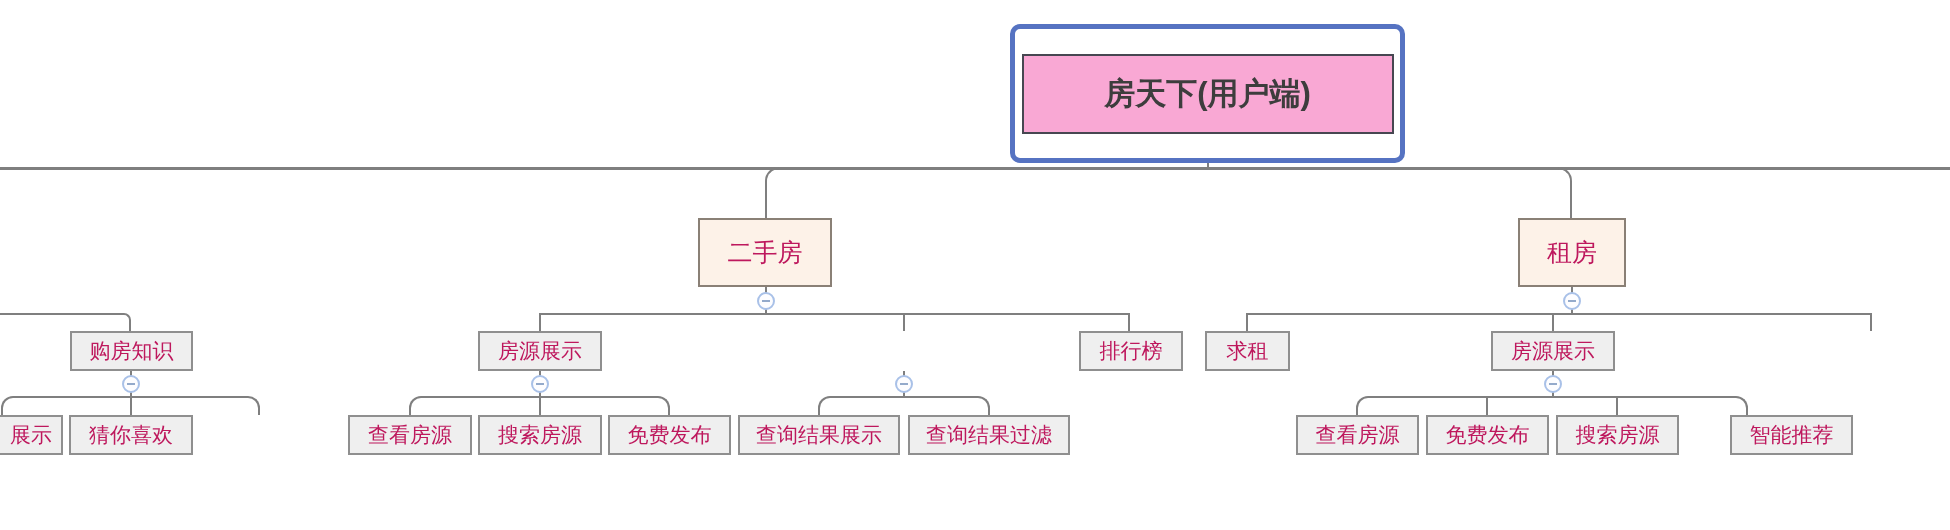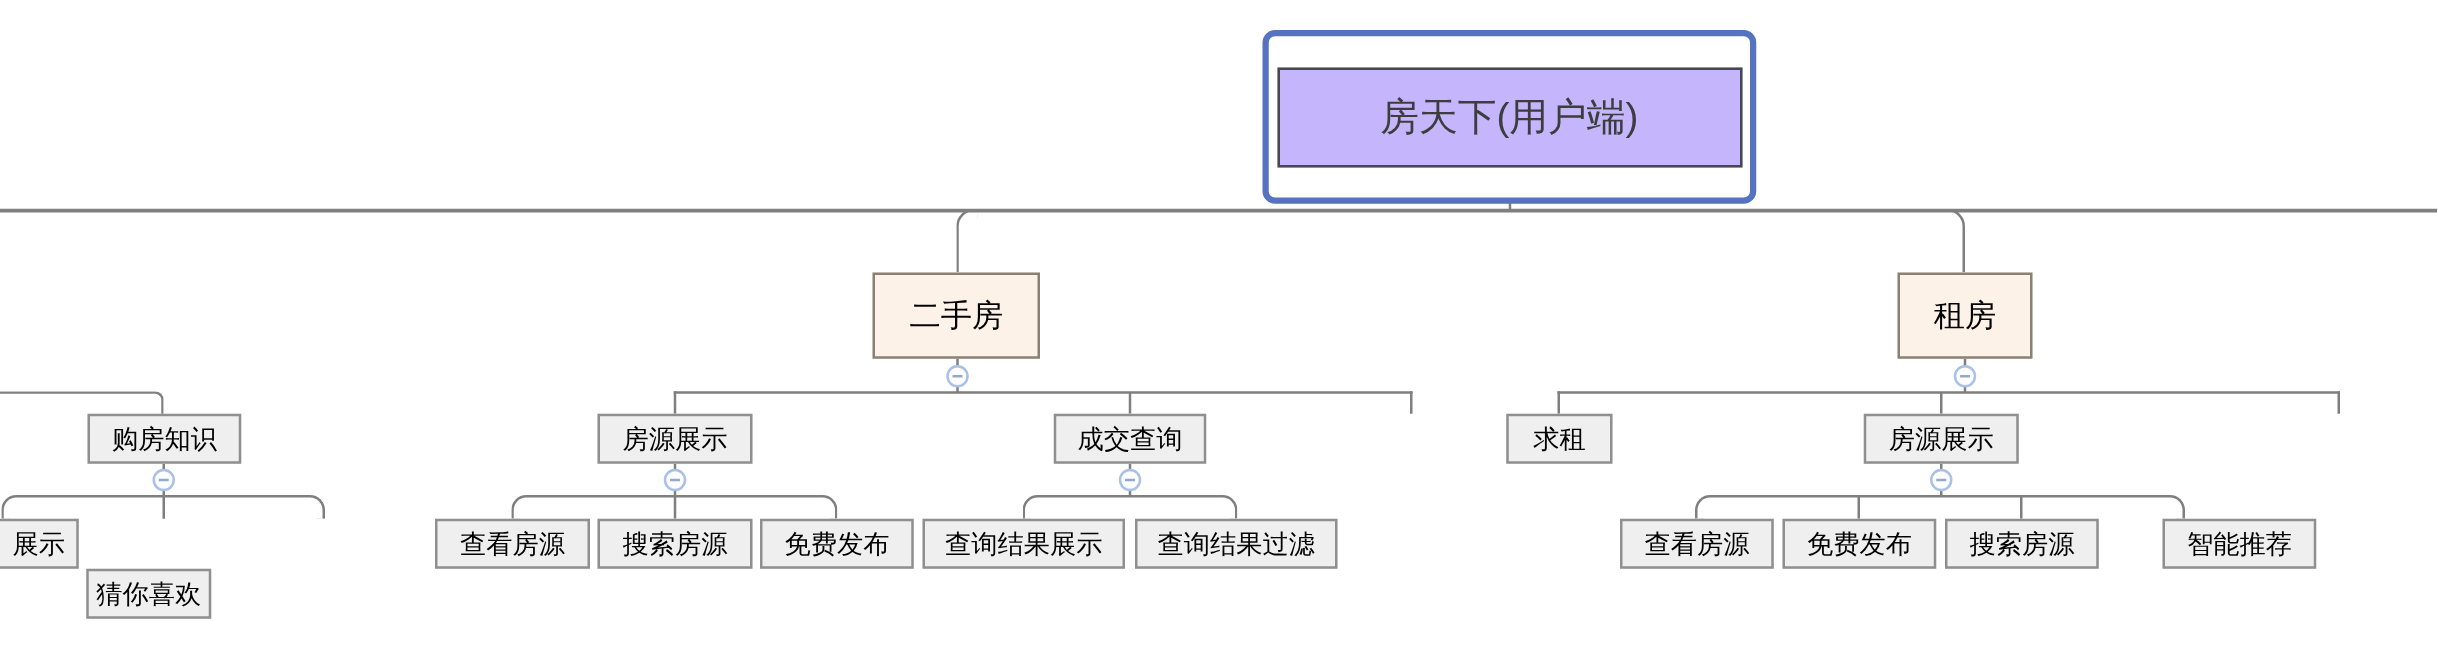--- a/index.html
+++ b/index.html
@@ -12,35 +12,35 @@
   .hbar{background:#7f7f7f;}
   .vbar{background:#7f7f7f;}
   .curve-left{border-left:2px solid #7f7f7f;border-top:2px solid #7f7f7f;border-top-left-radius:14px;}
   .curve-right{border-right:2px solid #7f7f7f;border-top:2px solid #7f7f7f;border-top-right-radius:14px;}
   .bracket{border-top:2px solid #7f7f7f;border-left:2px solid #7f7f7f;border-right:2px solid #7f7f7f;}
   .bracket.round{border-top-left-radius:12px;border-top-right-radius:12px;}
   .elbow-right{border-top:2px solid #7f7f7f;border-right:2px solid #7f7f7f;border-top-right-radius:7px;}
   
   .node{
     position:absolute;box-sizing:border-box;display:flex;align-items:center;justify-content:center;
-    color:#000000;white-space:nowrap;
+    color:#be185d;white-space:nowrap;
   }
   .leaf{height:40px;background:#efefef;border:2px solid #8f8f8f;font-size:21px;}
   .branch{height:69px;background:#fdf2e8;border:2px solid #8a8076;font-size:25px;}
   .leaf.clipped{justify-content:flex-end;padding-right:9px;}
   
   .root-sel{
     position:absolute;left:1010px;top:24px;width:395px;height:139px;box-sizing:border-box;
     border:5px solid #5673c2;border-radius:10px;display:flex;align-items:center;justify-content:center;
     background:#ffffff;
   }
   .root-box{
-    width:372px;height:80px;box-sizing:border-box;background:#c4b5fd;border:2px solid #474751;
+    width:372px;height:80px;box-sizing:border-box;background:#f9a8d4;border:2px solid #474751;
     display:flex;align-items:center;justify-content:center;
-    font-size:31px;font-weight:normal;color:#3d3d3d;
+    font-size:31px;font-weight:bold;color:#3d3d3d;
   }
   
   .collapse{
     position:absolute;width:18px;height:18px;box-sizing:border-box;border-radius:50%;
     border:2px solid #a9c1e8;background:#fdfdff;display:flex;align-items:center;justify-content:center;
   }
   .collapse .dash{width:8px;height:2px;background:#94aacb;}
 </style>
 </head>
 <body>
@@ -82,26 +82,26 @@
 
   <div class="root-sel">
     <div class="root-box">房天下(用户端)</div>
   </div>
 
   <div class="node branch" style="left:698px;top:218px;width:134px;">二手房</div>
   <div class="node branch" style="left:1518px;top:218px;width:108px;">租房</div>
 
   <div class="node leaf" style="left:70px;top:331px;width:123px;">购房知识</div>
   <div class="node leaf" style="left:478px;top:331px;width:124px;">房源展示</div>
-  <div class="node leaf" style="left:843px;top:331px;width:122px;">成交查询</div>
+  <div class="node leaf" style="left:1079px;top:331px;width:104px;">排行榜</div>
   <div class="node leaf" style="left:1205px;top:331px;width:85px;">求租</div>
   <div class="node leaf" style="left:1491px;top:331px;width:124px;">房源展示</div>
 
   <div class="node leaf clipped" style="left:-61px;top:415px;width:124px;">展示</div>
-  <div class="node leaf" style="left:69px;top:415px;width:100px;margin-top:40px;">猜你喜欢</div>
+  <div class="node leaf" style="left:69px;top:415px;width:124px;">猜你喜欢</div>
   <div class="node leaf" style="left:348px;top:415px;width:124px;">查看房源</div>
   <div class="node leaf" style="left:478px;top:415px;width:124px;">搜索房源</div>
   <div class="node leaf" style="left:608px;top:415px;width:123px;">免费发布</div>
   <div class="node leaf" style="left:738px;top:415px;width:162px;font-family:Liberation Mono, monospace;">查询结果展示</div>
   <div class="node leaf" style="left:908px;top:415px;width:162px;">查询结果过滤</div>
   <div class="node leaf" style="left:1296px;top:415px;width:123px;">查看房源</div>
   <div class="node leaf" style="left:1426px;top:415px;width:123px;">免费发布</div>
   <div class="node leaf" style="left:1556px;top:415px;width:123px;">搜索房源</div>
   <div class="node leaf" style="left:1686px;top:415px;width:123px;margin-left:44px;">智能推荐</div>
 

